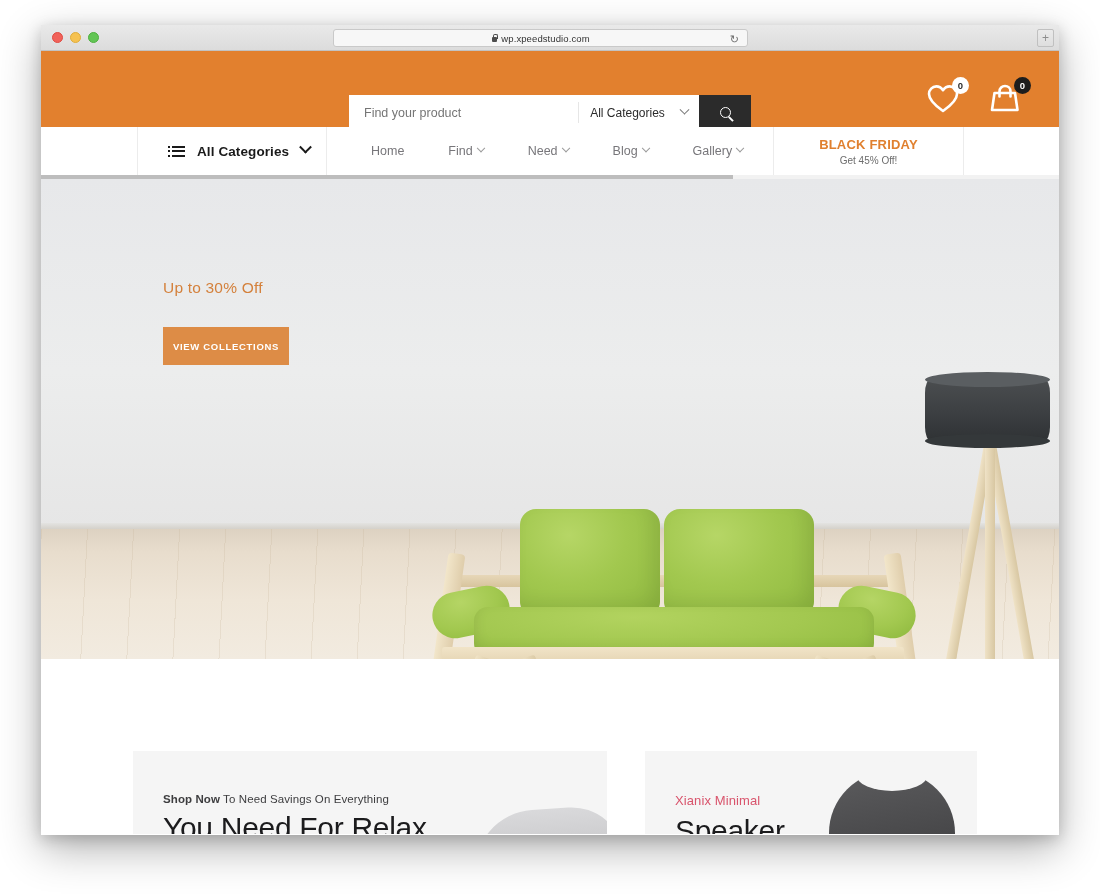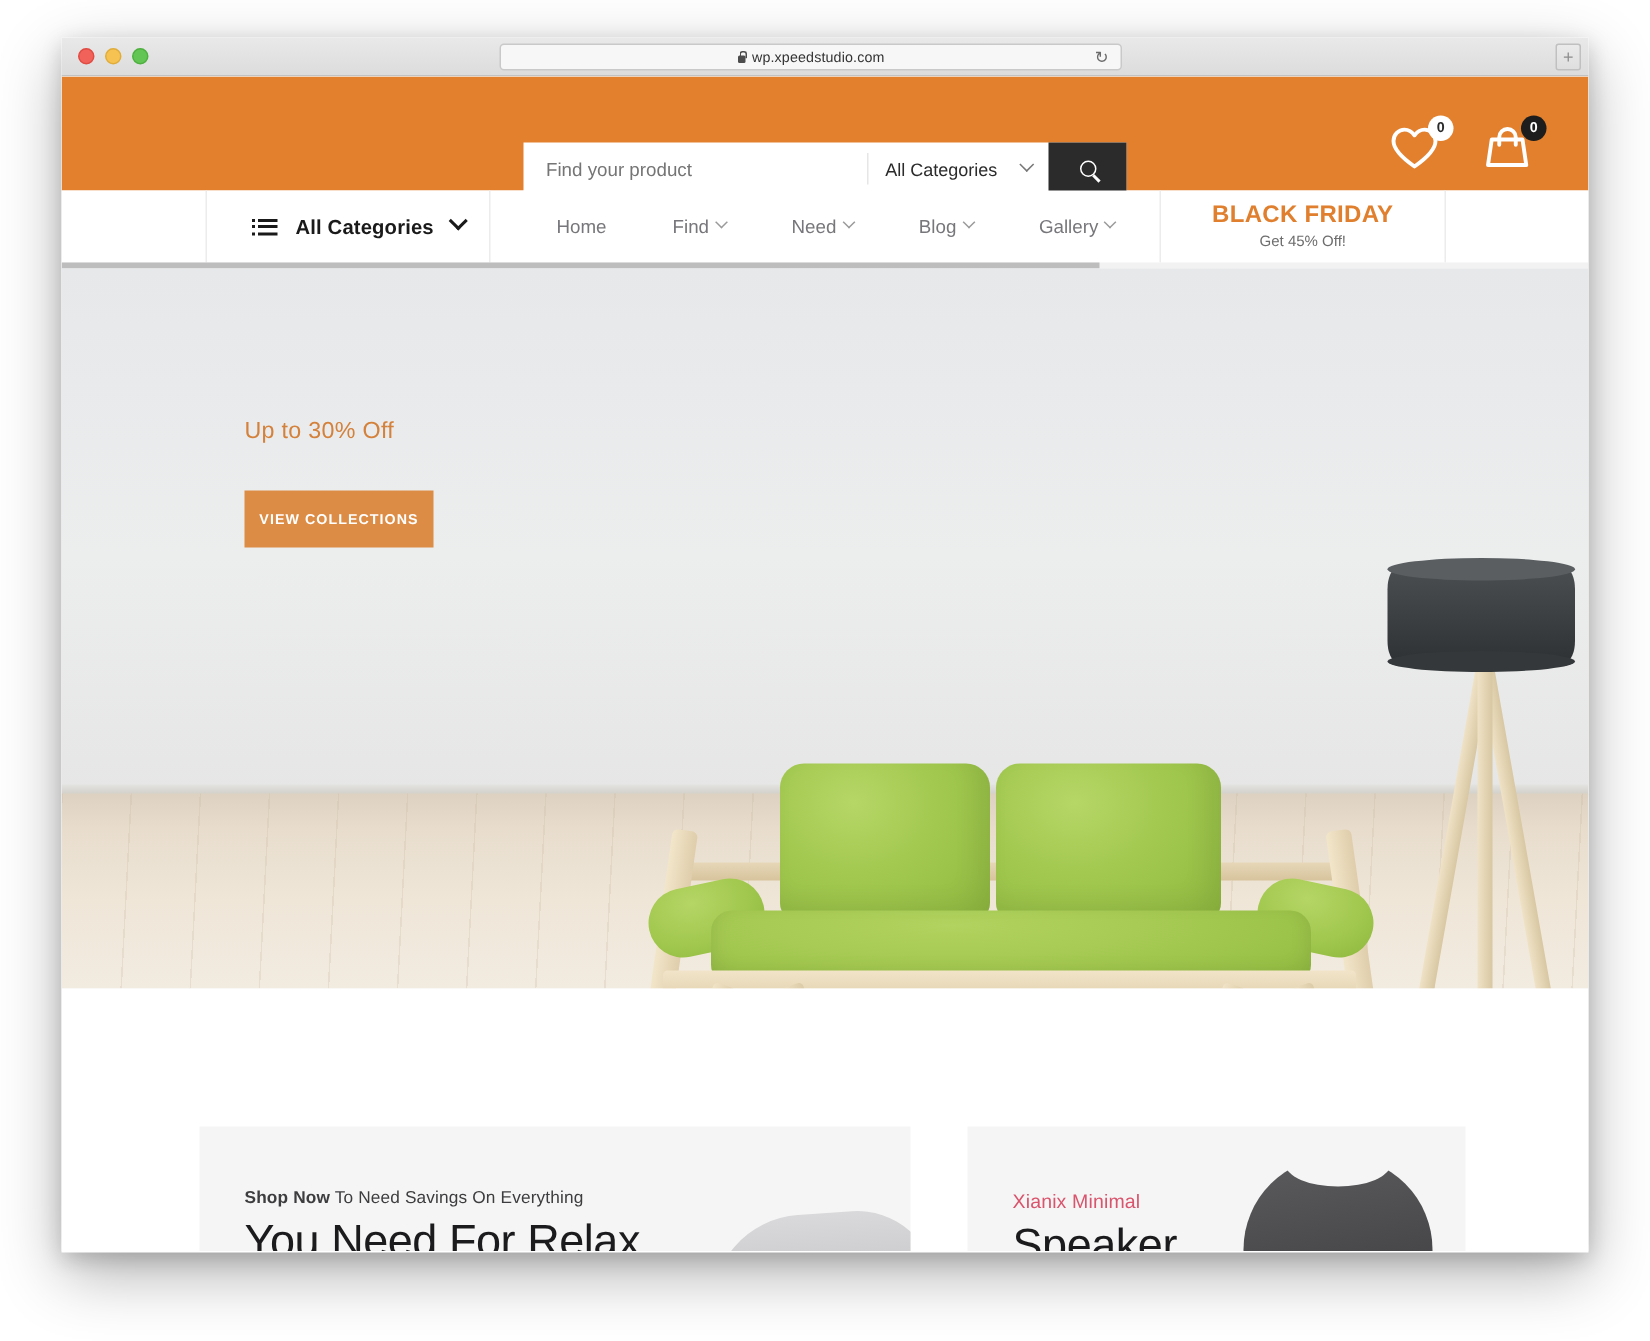--- a/index.html
+++ b/index.html
@@ -223,21 +223,21 @@
   }
 
   .nav-promo {
     width: 190px;
     display: flex; flex-direction: column;
     align-items: center; justify-content: center;
     border-right: 1px solid #ececec;
     cursor: pointer;
   }
   .promo-title {
-    font-size: 16px; font-weight: bold;
+    font-size: 13px; font-weight: bold;
     color: #e0802f; letter-spacing: .2px;
   }
   .promo-sub { font-size: 10px; color: #6d6d6d; margin-top: 3px; text-align: right; }
   .nav-tail { flex: 0 0 95px; }
 
   
   .slider-progress {
     position: relative;
     height: 4px;
     background: #f2f2f2;

